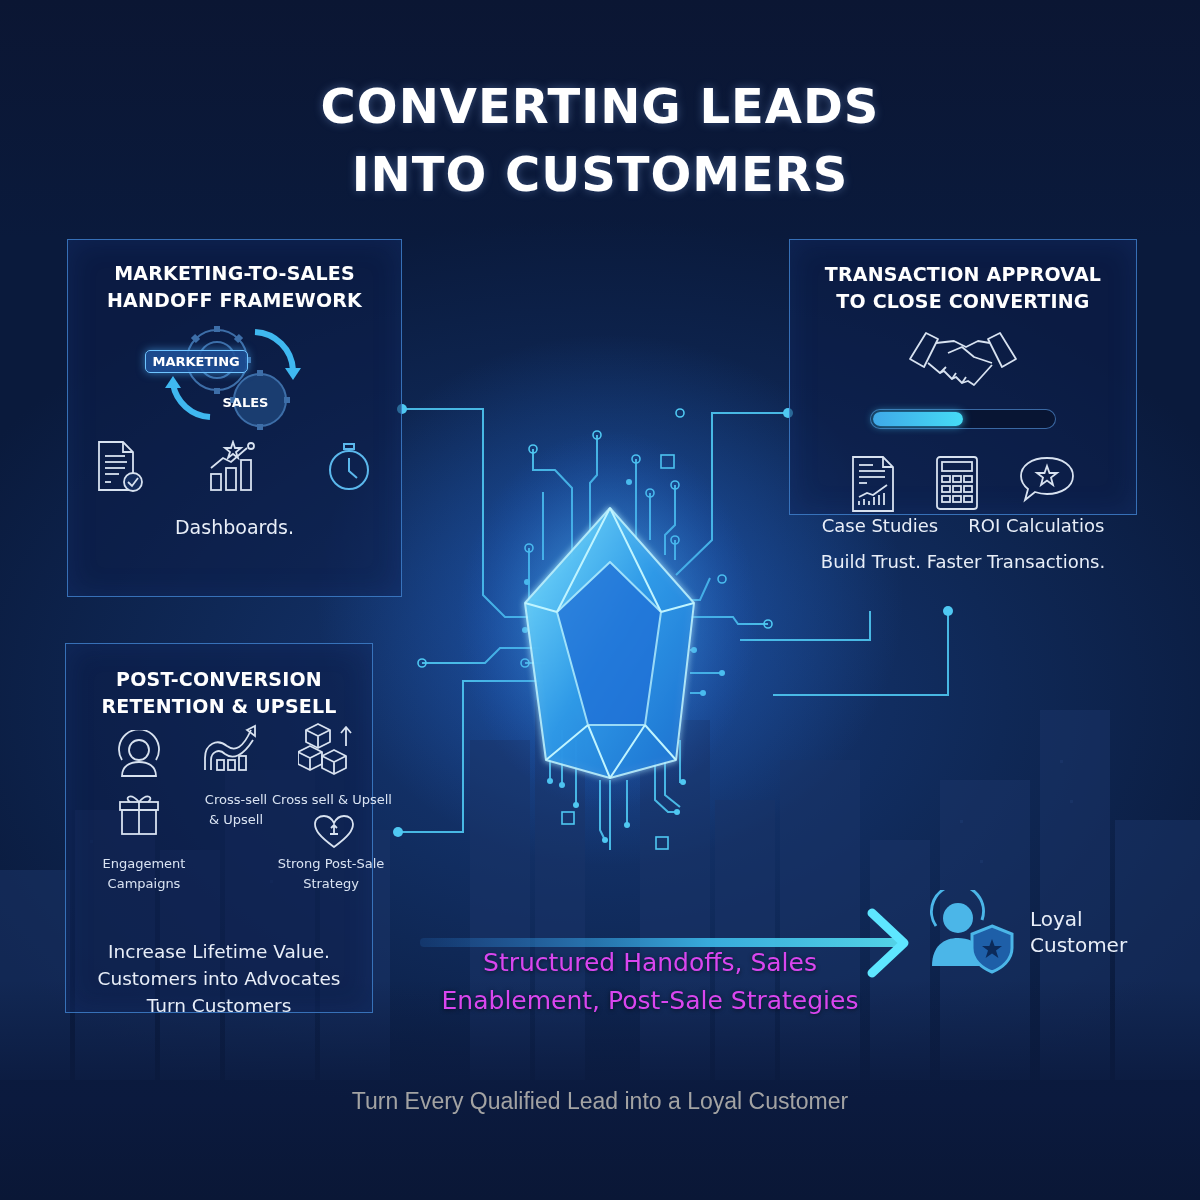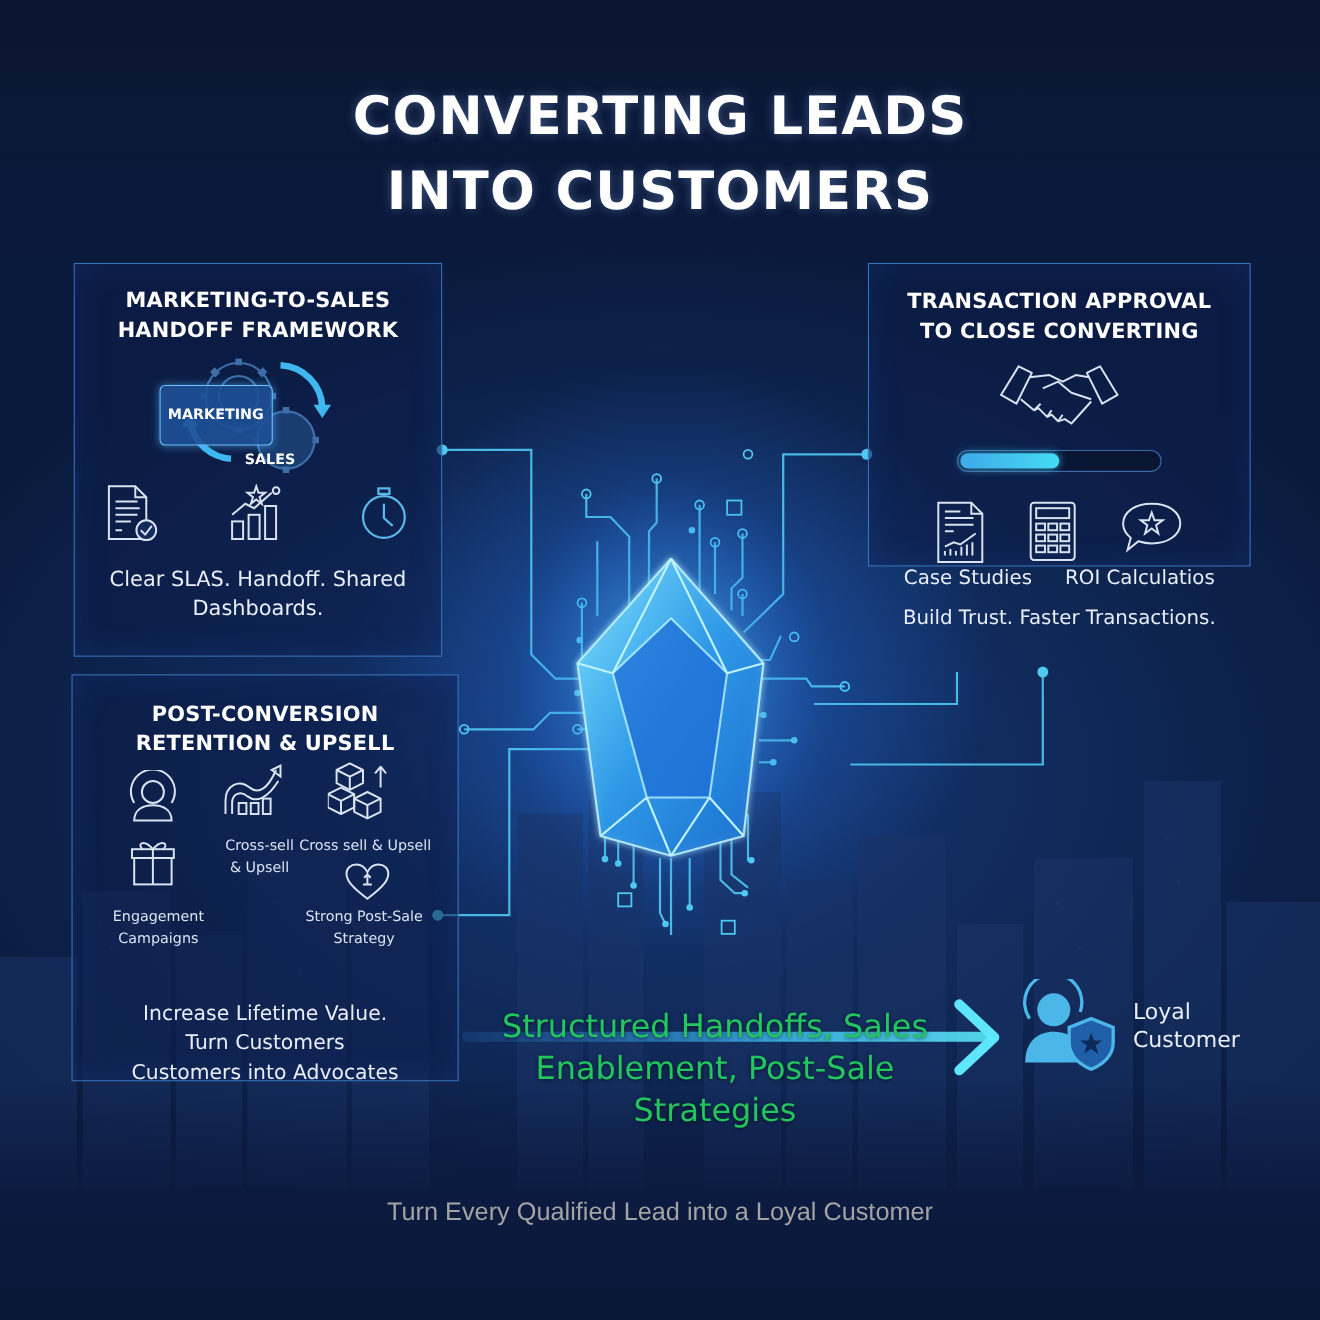--- a/index.html
+++ b/index.html
@@ -56,21 +56,21 @@
     font-family: "DejaVu Sans", sans-serif; font-size: 13px; line-height: 20px;
     color: #d9e3f2; text-align: center;
   }
 
   
   #panel-handoff { left: 67px; top: 239px; width: 335px; height: 358px; }
   #panel-handoff .panel-title { margin-top: 20px; }
   .gears { position: relative; width: 180px; height: 110px; margin: 8px auto 0; }
   .gear-label {
     position: absolute; font-family: "DejaVu Sans", sans-serif; font-weight: bold;
-    font-size: 13px; color: #ffffff; padding: 19px 7px; border-radius: 5px;
+    font-size: 13px; color: #ffffff; padding: 3px 7px; border-radius: 5px;
   }
   .gear-label.marketing { left: 0px; top: 28px; background: rgba(30,80,150,0.9); border: 1.5px solid #6fc4ff; box-shadow: 0 0 8px rgba(80,180,255,0.6); }
   .gear-label.sales { left: 71px; top: 70px; }
   #panel-handoff .icon-row { gap: 62px; margin-top: 8px; }
   #panel-handoff .panel-text { margin-top: 20px; }
 
   
   #panel-transaction { left: 789px; top: 239px; width: 348px; height: 276px; }
   #panel-transaction .panel-title { margin-top: 21px; }
   .handshake { display: block; margin: 14px auto 0; }
@@ -82,31 +82,31 @@
     height: 100%; border-radius: 8px;
     background: linear-gradient(to right, #3fa9e8, #45dcf5);
     box-shadow: 0 0 8px rgba(70,210,255,0.8);
   }
   #panel-transaction .icon-row { gap: 40px; margin-top: 26px; }
   .labels-row { display: flex; justify-content: center; gap: 30px; }
   .labels-row .panel-text { font-size: 18px; }
   #panel-transaction .summary { margin-top: 10px; font-size: 18px; }
 
   
-  #panel-retention { left: 65px; top: 613px; width: 352px; height: 370px; }
+  #panel-retention { left: 65px; top: 643px; width: 308px; height: 370px; }
   #panel-retention .panel-title { margin-top: 22px; }
   .ret-grid { position: relative; height: 210px; margin-top: 6px; }
   .ret-grid > * { position: absolute; }
   #panel-retention .summary { margin-top: 2px; font-size: 18.5px; line-height: 27px; }
 
   
   .flow-arrow { position: absolute; left: 420px; top: 905px; width: 520px; height: 80px; }
   .flow-text {
-    position: absolute; left: 430px; top: 914px; width: 440px; text-align: center;
-    font-family: "DejaVu Sans", sans-serif; font-size: 29px; line-height: 38px; color: #22c55e;
+    position: absolute; left: 430px; top: 944px; width: 440px; text-align: center;
+    font-family: "DejaVu Sans", sans-serif; font-size: 25px; line-height: 38px; color: #d946ef;
     text-shadow: 0 1px 4px rgba(0,0,0,0.6);
   }
   .loyal { position: absolute; left: 928px; top: 890px; display: flex; align-items: center; gap: 8px; }
   .loyal-text {
     font-family: "DejaVu Sans", sans-serif; font-size: 20px; line-height: 26px; color: #e8eef8;
   }
 
   .tagline {
     position: absolute; left: 0; right: 0; top: 1088px; text-align: center;
     font-family: Liberation Sans, sans-serif; font-size: 23px; color: #a3a3a3;
@@ -306,21 +306,20 @@
     <svg class="icon" width="52" height="54" viewBox="0 0 52 54">
       <g fill="none" stroke="#5bb8ec" stroke-width="2">
         <circle cx="26" cy="30" r="19"></circle>
           <rect x="21" y="4" width="10" height="5"></rect>
         <line x1="26" y1="9" x2="26" y2="11"></line>
           <path d="M26 18 V31 L34 38"></path>
       </g>
     </svg>
   </div>
   <div class="panel-text">
-    <div>Clear SLAS. Handoff. Shared</div>
     <div>Dashboards.</div>
   </div>
 </section>
 
 <section class="panel" id="panel-transaction">
   <div class="panel-title">
     <div>TRANSACTION APPROVAL</div>
     <div>TO CLOSE CONVERTING</div>
   </div>
   <svg class="handshake" width="110" height="62" viewBox="0 0 110 62">
@@ -435,22 +434,22 @@
       <div>Engagement</div>
       <div>Campaigns</div>
     </div>
     <div class="small-label" style="left:200px;top:128px;width:130px">
       <div>Strong Post-Sale</div>
       <div>Strategy</div>
     </div>
   </div>
   <div class="panel-text summary">
     <div>Increase Lifetime Value.</div>
+    <div>Customers into Advocates</div>
     <div>Turn Customers</div>
-    <div>Customers into Advocates</div>
   </div>
 </section>
 
 <svg class="flow-arrow" viewBox="0 0 520 80">
   <defs>
     <linearGradient id="arrowGrad" x1="0" y1="0" x2="1" y2="0">
       <stop offset="0%" stop-color="#2a7fd8" stop-opacity="0.2"></stop>
       <stop offset="60%" stop-color="#3ec0f0"></stop>
       <stop offset="100%" stop-color="#5ef0ff"></stop>
     </linearGradient>

